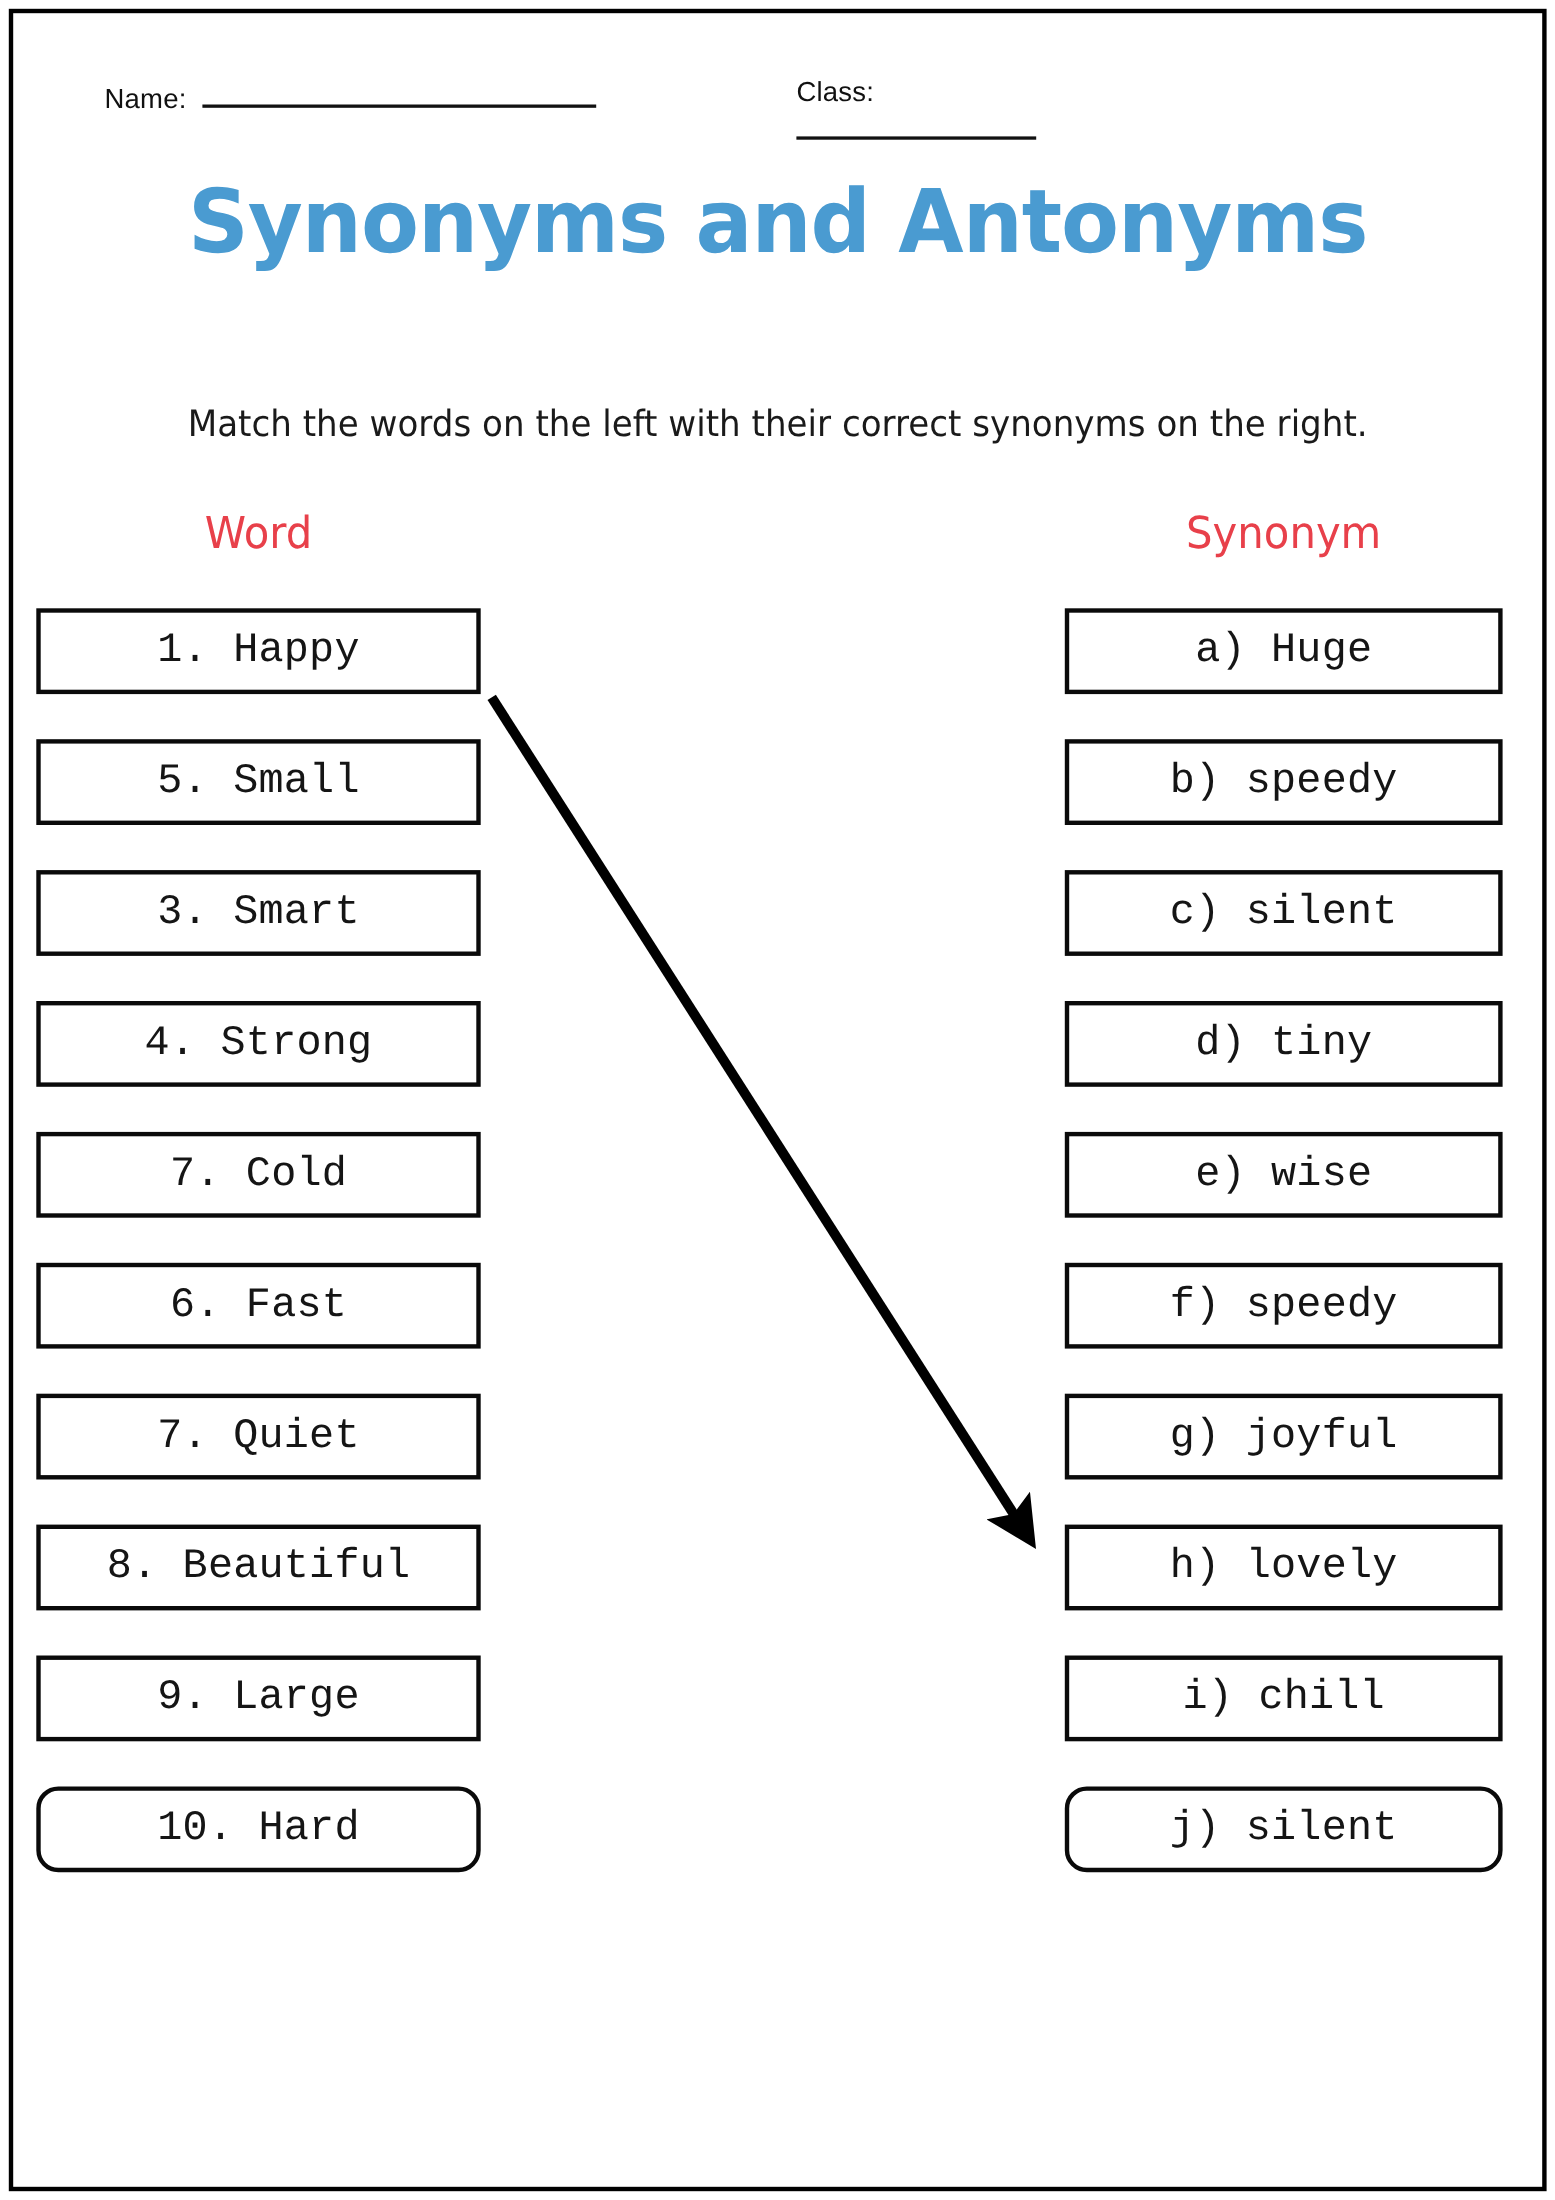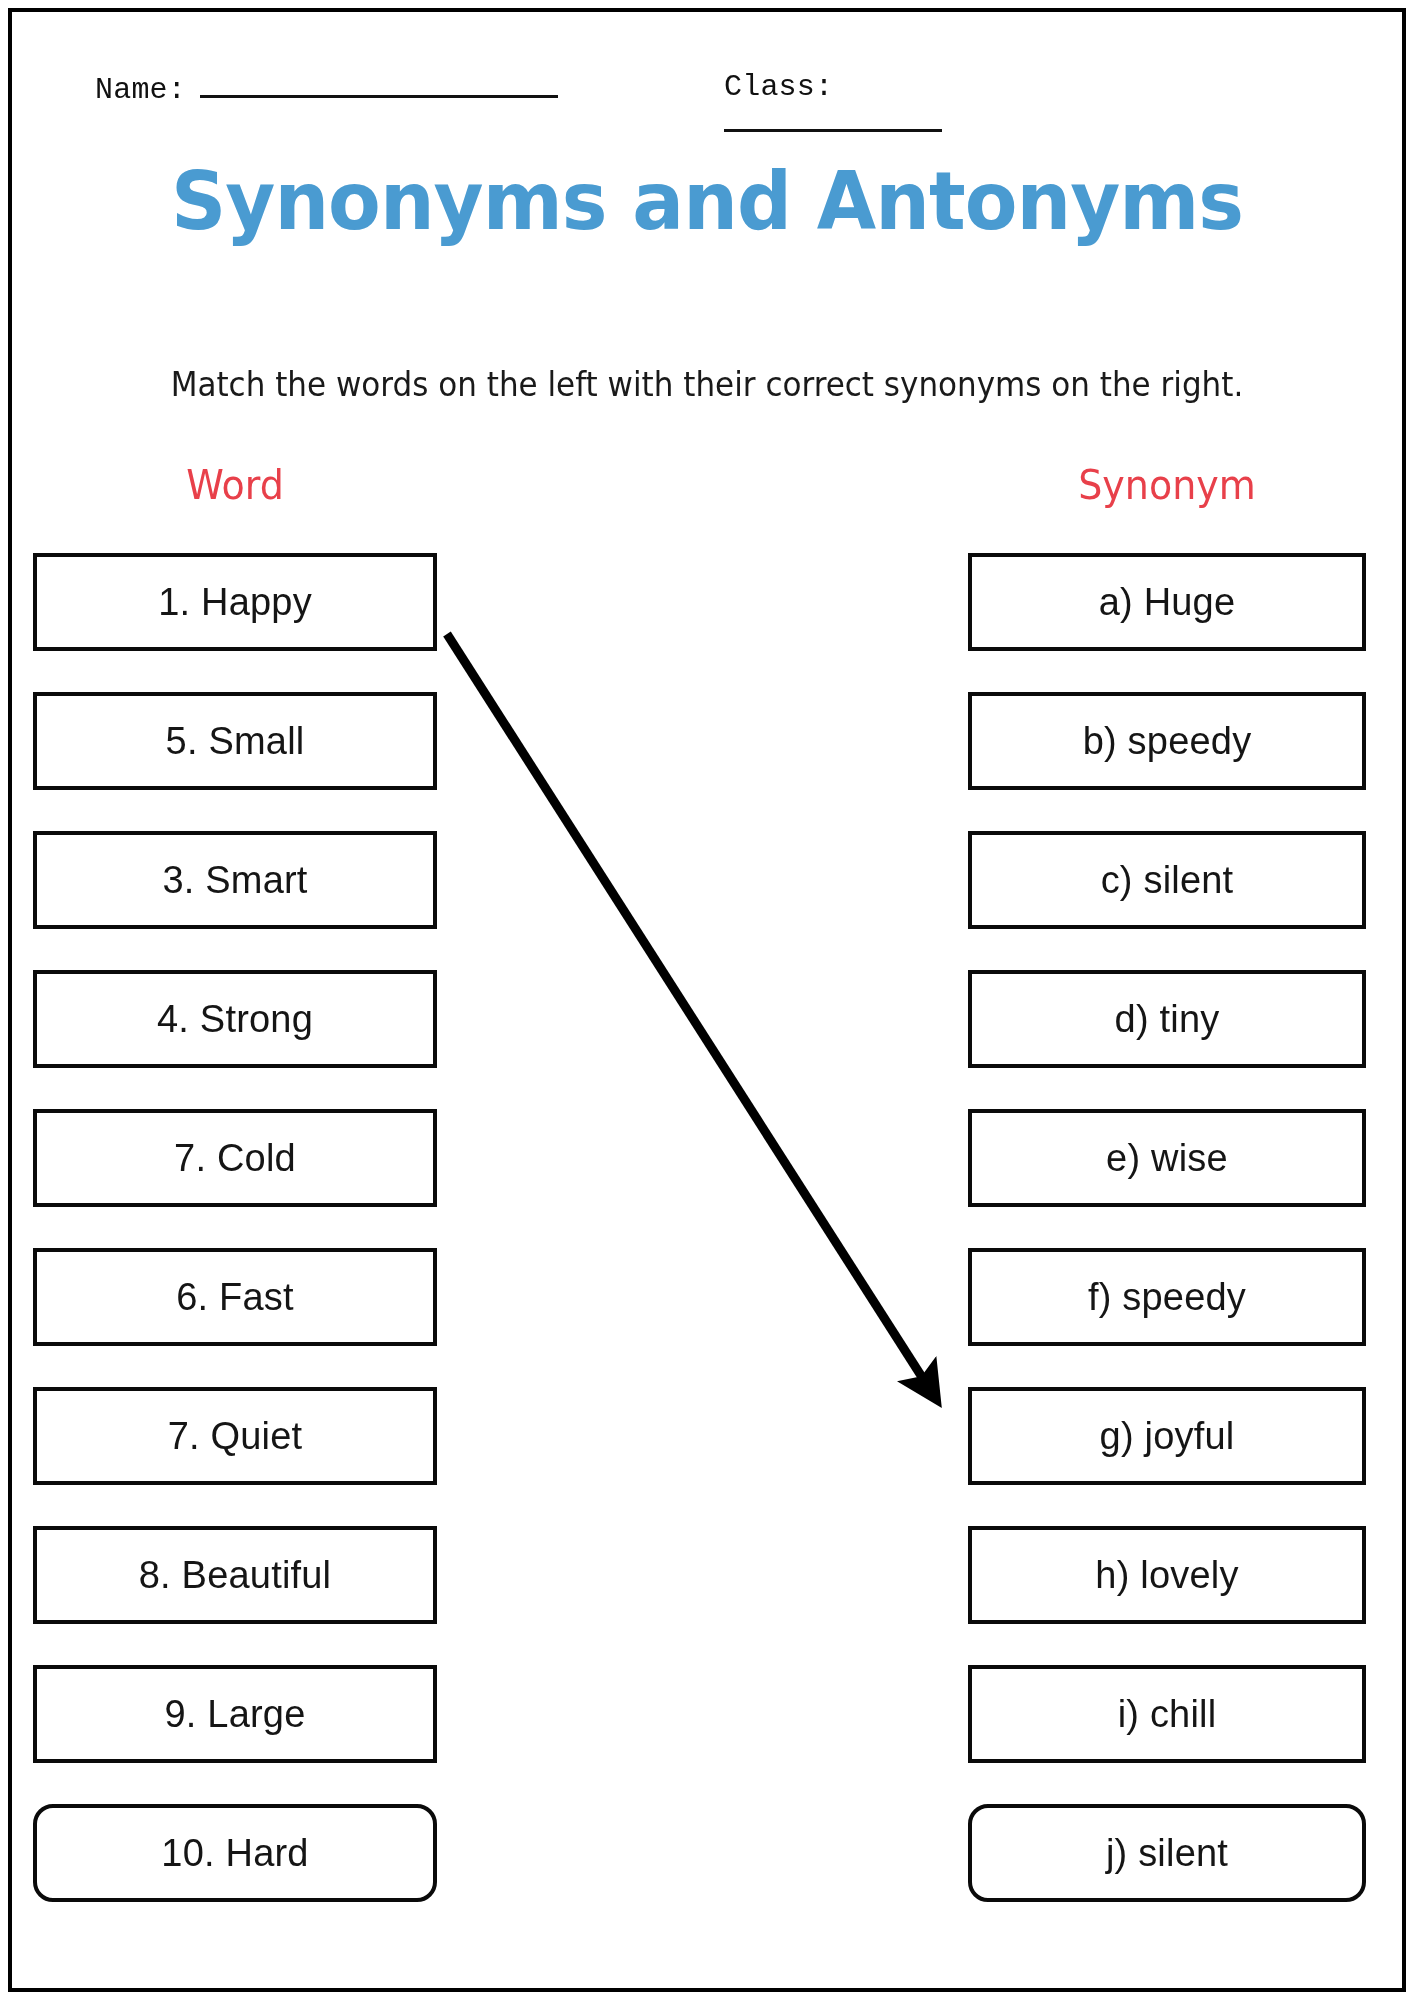--- a/index.html
+++ b/index.html
@@ -38,22 +38,22 @@
     width: 1414px;
     height: 50px;
   }
   .field {
     position: absolute;
     display: flex;
     align-items: baseline;
     white-space: nowrap;
   }
   .field-label {
-    font-family: Liberation Mono, monospace;
-    font-size: 30px;
+    font-family: Liberation Sans, sans-serif;
+    font-size: 25px;
     font-weight: 400;
     color: #111111;
     letter-spacing: .2px;
     text-align: center;
   }
   .field-line {
     display: inline-block;
     border-bottom: 3px solid #111111;
     margin-left: 14px;
     height: 28px;
@@ -111,28 +111,28 @@
 
   
   .match-column {
     position: absolute;
     top: 553px;
   }
   #column-words    { left: 33px;  width: 404px; }
   #column-synonyms { left: 968px; width: 398px; }
 
   .match-box {
-    height: 98px;
+    height: 78px;
     margin-bottom: 41px;
     border: 4px solid #0a0a0a;
     background: #ffffff;
     display: flex;
     align-items: center;
     justify-content: center;
-    font-family: Liberation Sans, sans-serif;
+    font-family: Liberation Mono, monospace;
     font-size: 38px;
     font-weight: 400;
     color: #151515;
     line-height: 1;
     letter-spacing: .2px;
   }
   .match-box:last-child { margin-bottom: 0; border-radius: 20px; }
 
   
   #match-arrow-layer {

